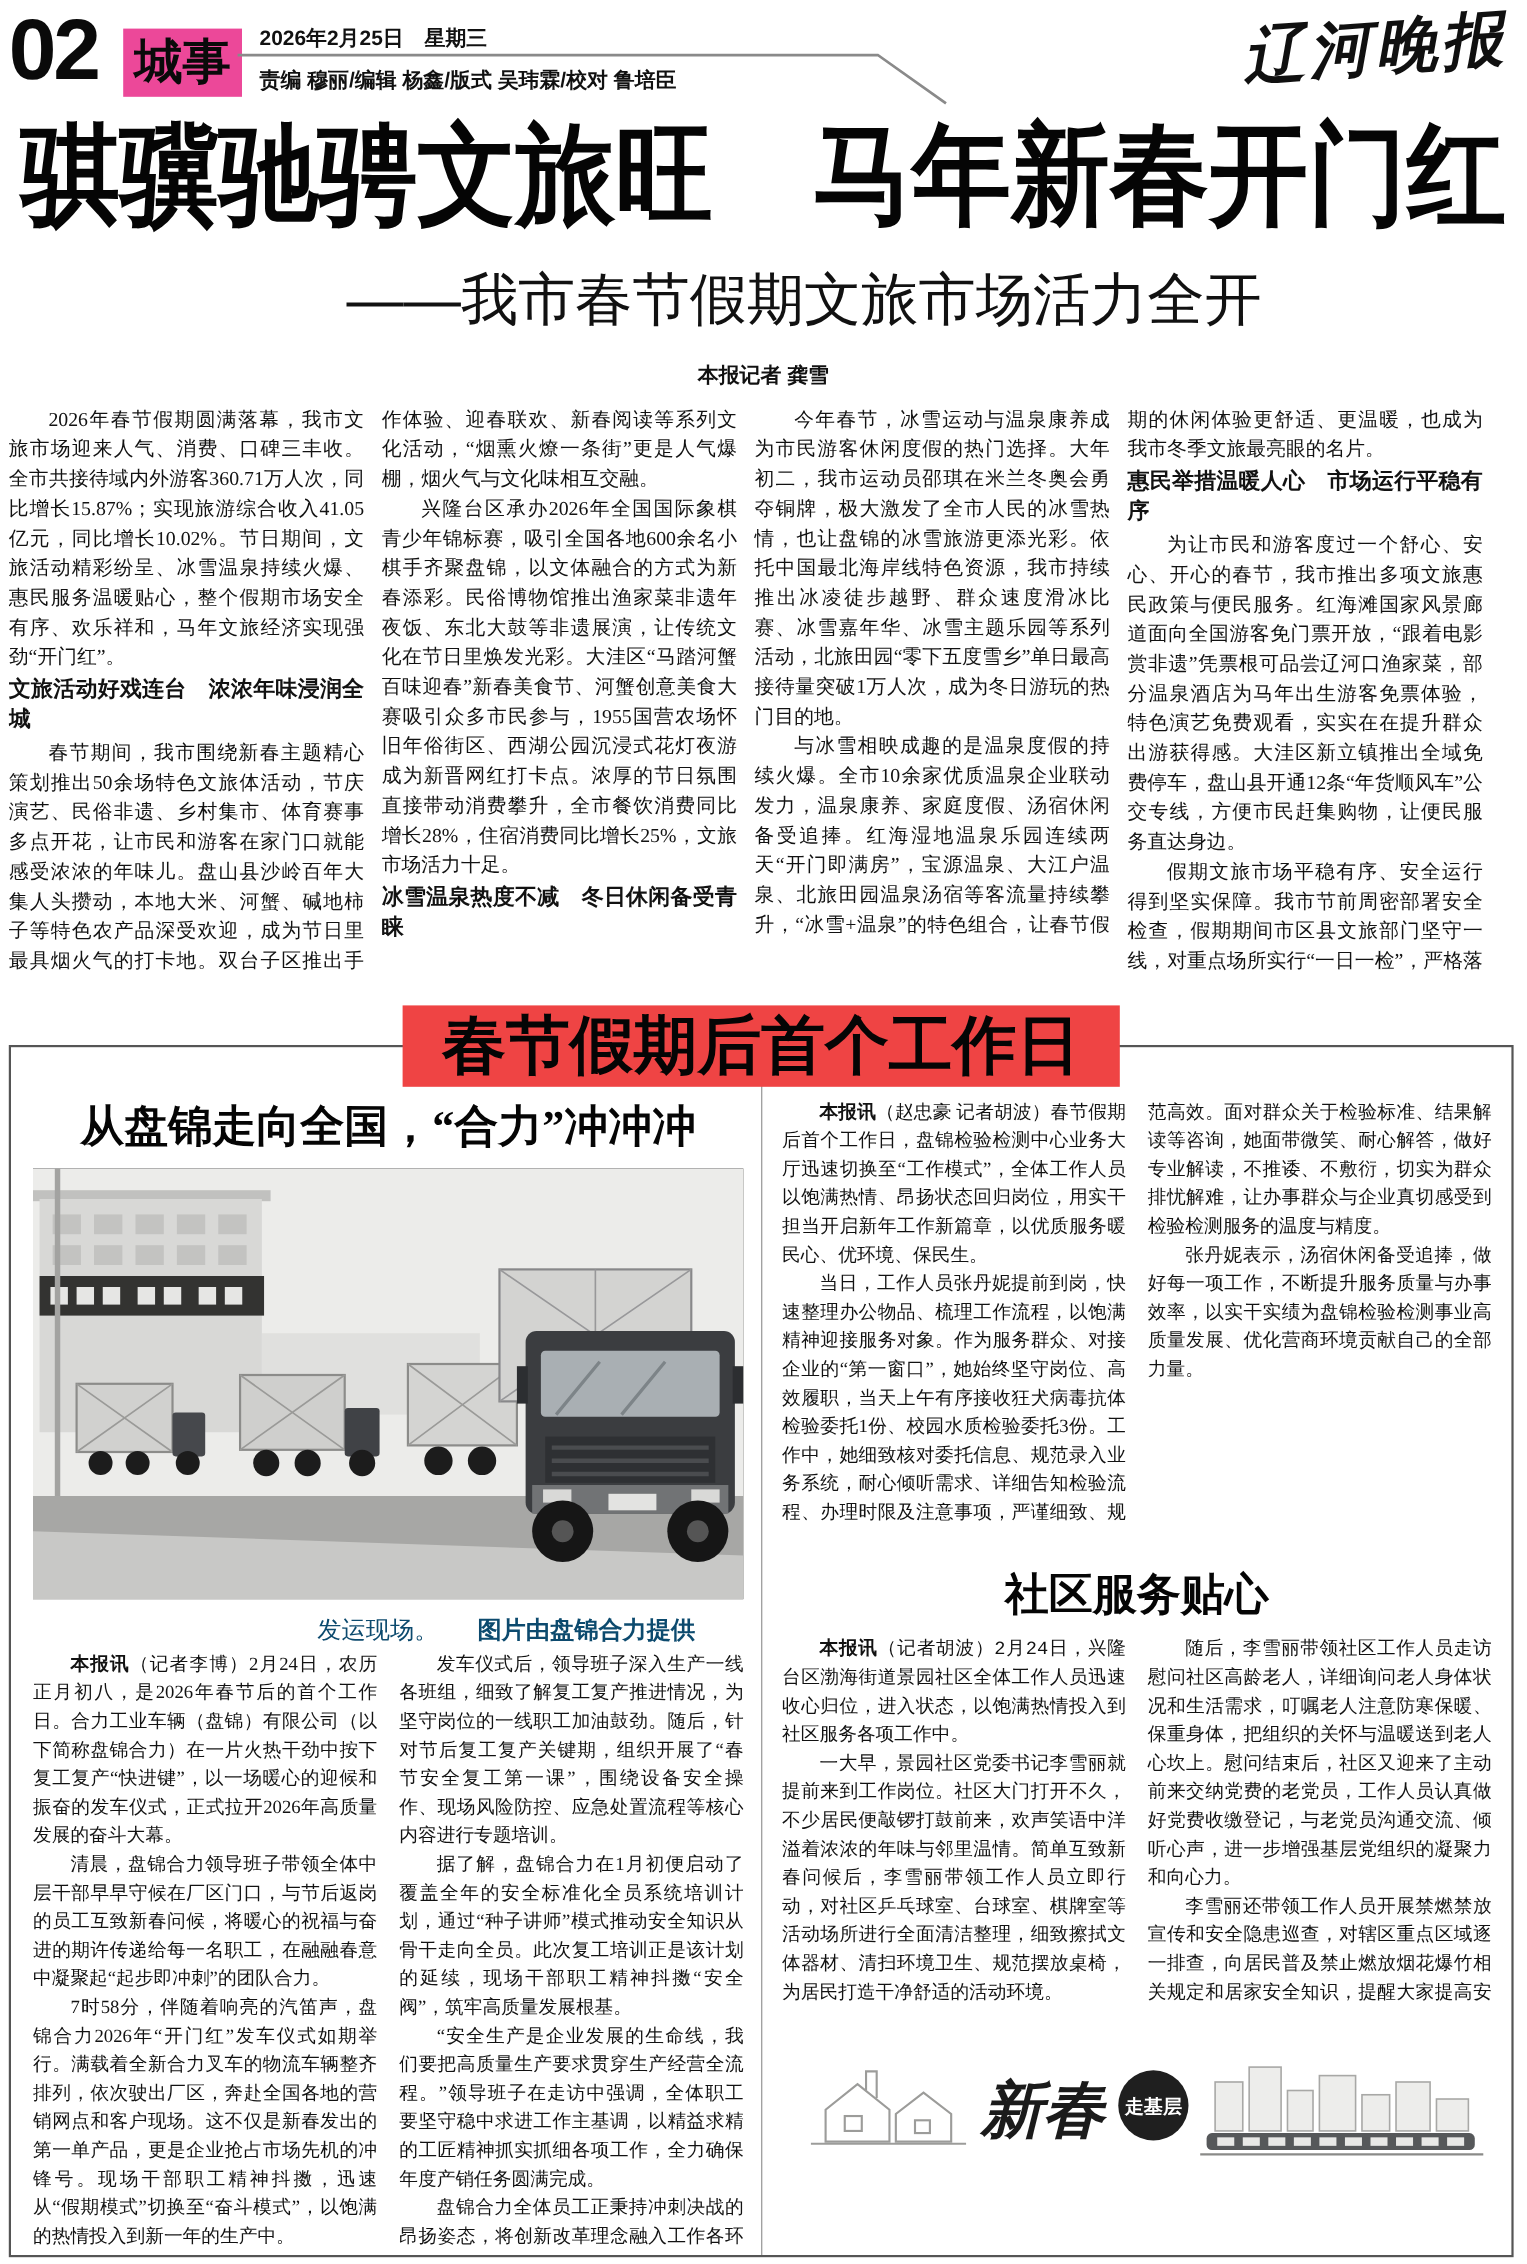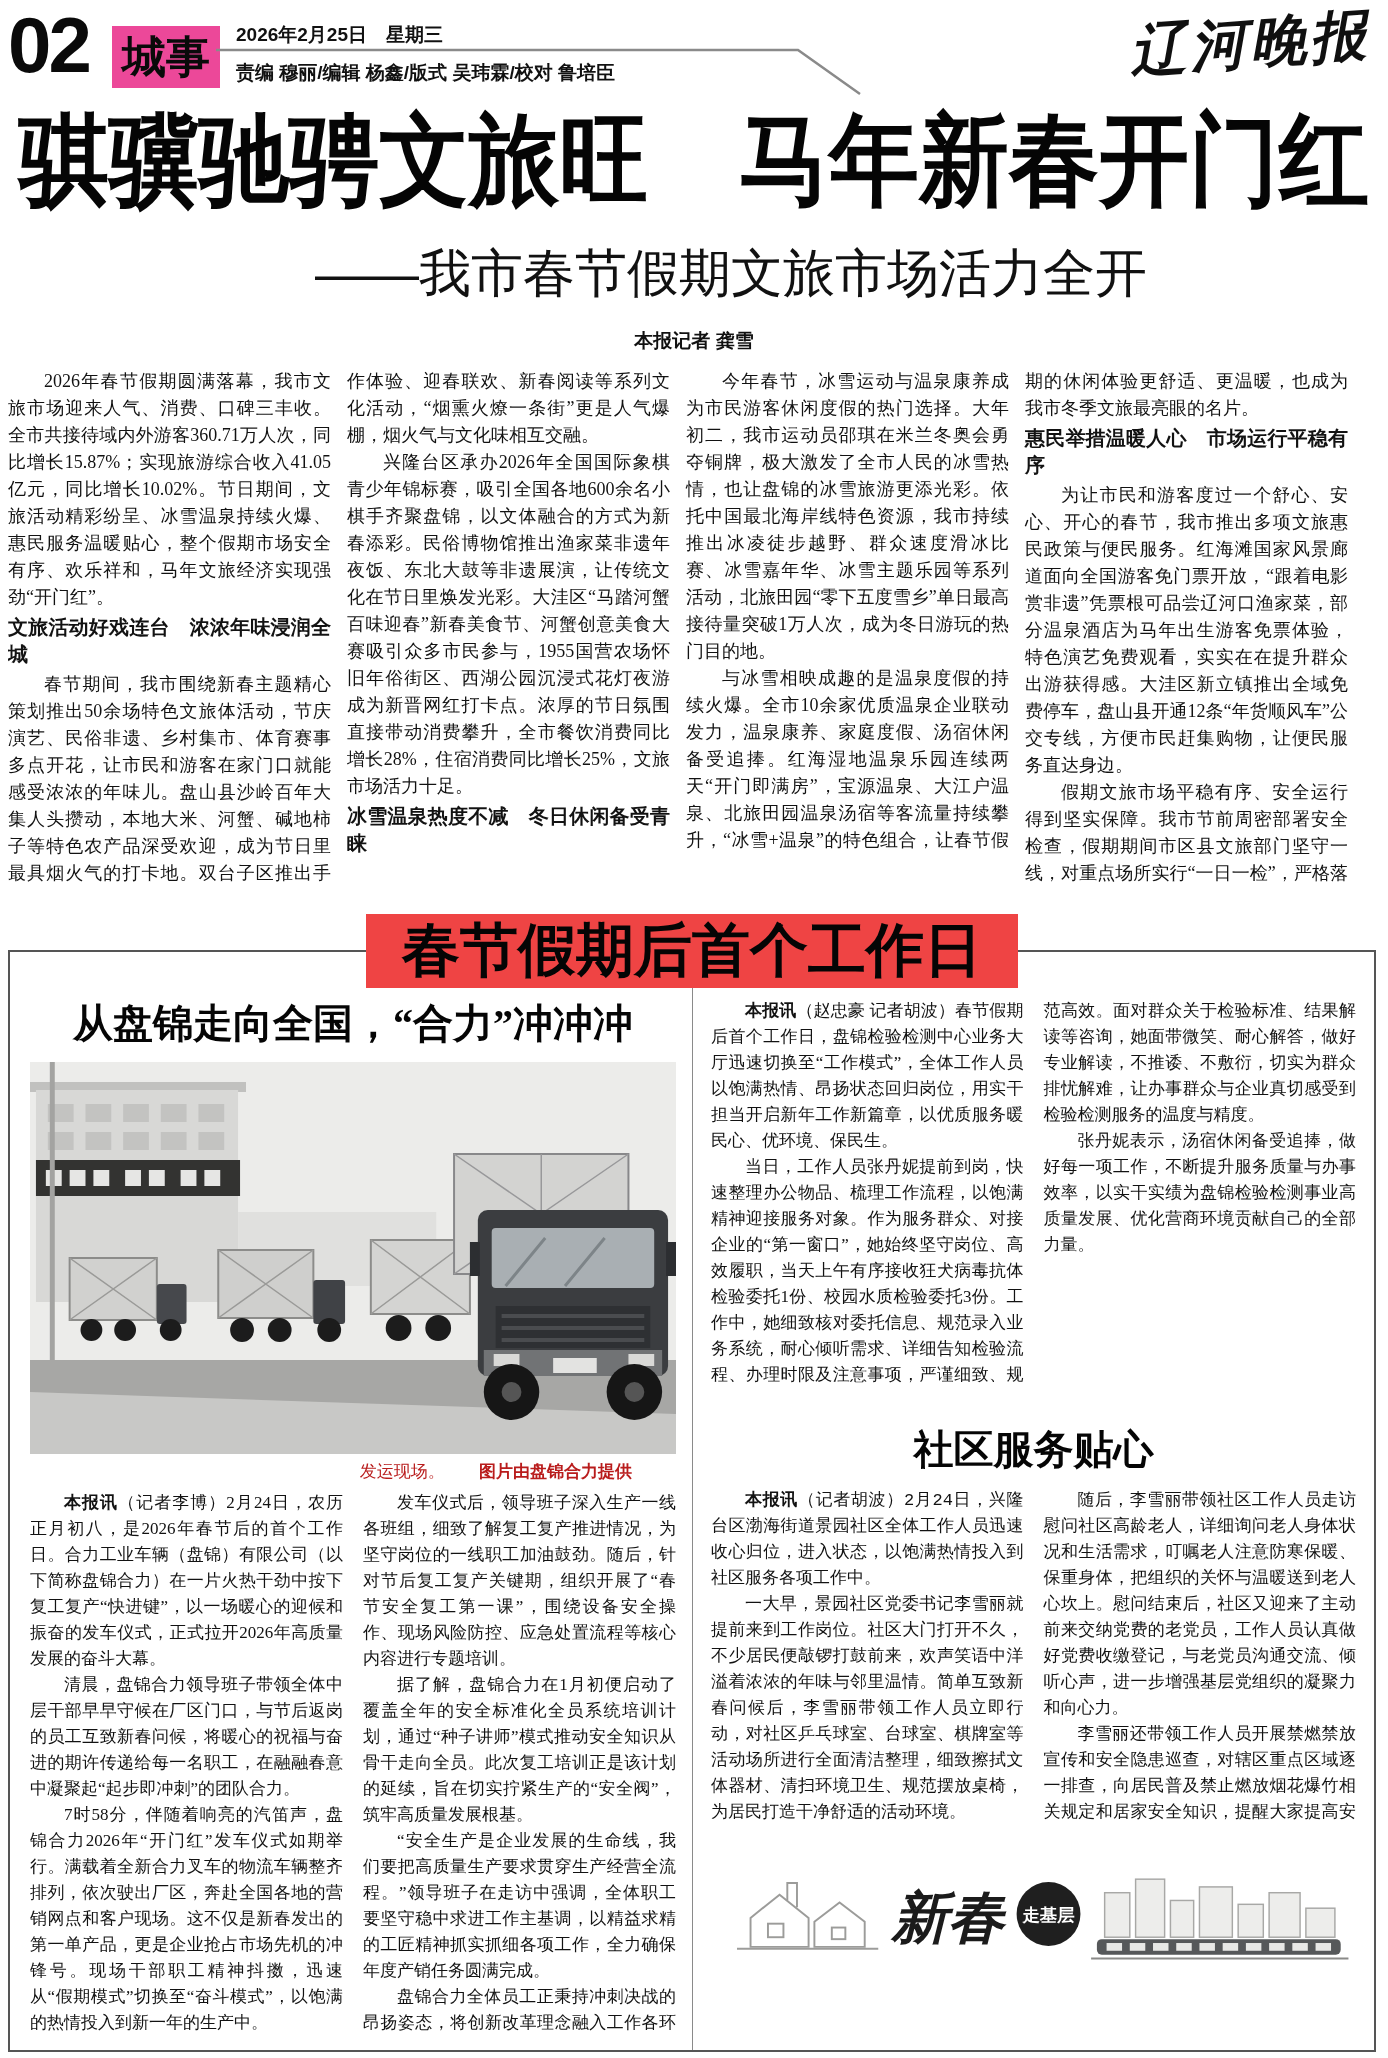--- a/index.html
+++ b/index.html
@@ -82,21 +82,21 @@
   .box-inner{display:flex;height:100%;}
   .left-half{width:50%;box-sizing:border-box;padding:46px 16px 8px 20px;position:relative;overflow:hidden;}
   .right-half{width:50%;box-sizing:border-box;border-left:1px solid #8a8a8a;padding:46px 18px 8px 18px;overflow:hidden;}
   .art-headline{
     margin:0 0 12px;text-align:center;white-space:nowrap;
     font-family:"Liberation Serif","DejaVu Serif",serif;
     font-weight:700;font-size:40px;line-height:52px;color:#050505;
   }
   .photo-wrap{width:100%;height:392px;overflow:hidden;background:#e9e9e7;}
   .caption{
-    text-align:right;font-size:17px;line-height:24px;padding:6px 44px 6px 0;color:#b91c1c;
+    text-align:right;font-size:22px;line-height:24px;padding:16px 44px 6px 0;color:#0c4a6e;
   }
   .caption .credit{
     font-family:"Liberation Sans","DejaVu Sans",sans-serif;font-weight:700;margin-left:30px;
   }
   .cols2{
     column-count:2;column-gap:20px;column-fill:auto;
     font-size:17px;line-height:26px;text-align:justify;overflow:hidden;
   }
   .heli-cols{height:548px;}
   .win-cols{height:396px;}
@@ -228,21 +228,21 @@
         <div class="caption" data-name="photo-caption">
           <span data-name="caption-text">发运现场。</span>
           <span class="credit" data-name="caption-credit">图片由盘锦合力提供</span>
         </div>
 
         <div class="cols2 heli-cols" data-name="heli-article-body">
             <p class="para" data-name="body-paragraph"><b data-name="dateline-lead">本报讯</b>（记者李博）2月24日，农历正月初八，是2026年春节后的首个工作日。合力工业车辆（盘锦）有限公司（以下简称盘锦合力）在一片火热干劲中按下复工复产“快进键”，以一场暖心的迎候和振奋的发车仪式，正式拉开2026年高质量发展的奋斗大幕。</p>
             <p class="para" data-name="body-paragraph">清晨，盘锦合力领导班子带领全体中层干部早早守候在厂区门口，与节后返岗的员工互致新春问候，将暖心的祝福与奋进的期许传递给每一名职工，在融融春意中凝聚起“起步即冲刺”的团队合力。</p>
             <p class="para" data-name="body-paragraph">7时58分，伴随着响亮的汽笛声，盘锦合力2026年“开门红”发车仪式如期举行。满载着全新合力叉车的物流车辆整齐排列，依次驶出厂区，奔赴全国各地的营销网点和客户现场。这不仅是新春发出的第一单产品，更是企业抢占市场先机的冲锋号。现场干部职工精神抖擞，迅速从“假期模式”切换至“奋斗模式”，以饱满的热情投入到新一年的生产中。</p>
             <p class="para" data-name="body-paragraph">发车仪式后，领导班子深入生产一线各班组，细致了解复工复产推进情况，为坚守岗位的一线职工加油鼓劲。随后，针对节后复工复产关键期，组织开展了“春节安全复工第一课”，围绕设备安全操作、现场风险防控、应急处置流程等核心内容进行专题培训。</p>
-            <p class="para" data-name="body-paragraph">据了解，盘锦合力在1月初便启动了覆盖全年的安全标准化全员系统培训计划，通过“种子讲师”模式推动安全知识从骨干走向全员。此次复工培训正是该计划的延续，旨在切实拧紧生产的“安全阀”，筑牢高质量发展根基。</p>
+            <p class="para" data-name="body-paragraph">据了解，盘锦合力在1月初便启动了覆盖全年的安全标准化全员系统培训计划，通过“种子讲师”模式推动安全知识从骨干走向全员。此次复工培训正是该计划的延续，现场干部职工精神抖擞“安全阀”，筑牢高质量发展根基。</p>
             <p class="para" data-name="body-paragraph">“安全生产是企业发展的生命线，我们要把高质量生产要求贯穿生产经营全流程。”领导班子在走访中强调，全体职工要坚守稳中求进工作主基调，以精益求精的工匠精神抓实抓细各项工作，全力确保年度产销任务圆满完成。</p>
             <p class="para" data-name="body-paragraph">盘锦合力全体员工正秉持冲刺决战的昂扬姿态，将创新改革理念融入工作各环节，凝心聚力实干笃行，全力攻坚新产业、新业态、新模式，奋力夺取2026年首季“开门红”，为盘锦地方经济发展和集团产业升级书写崭新篇章。</p>
           </div>
       </div>
 
       <div class="right-half" data-name="right-articles-column">
         <div class="cols2 win-cols" data-name="window-service-body">
             <p class="para" data-name="body-paragraph"><b data-name="dateline-lead">本报讯</b>（赵忠豪 记者胡波）春节假期后首个工作日，盘锦检验检测中心业务大厅迅速切换至“工作模式”，全体工作人员以饱满热情、昂扬状态回归岗位，用实干担当开启新年工作新篇章，以优质服务暖民心、优环境、保民生。</p>
             <p class="para" data-name="body-paragraph">当日，工作人员张丹妮提前到岗，快速整理办公物品、梳理工作流程，以饱满精神迎接服务对象。作为服务群众、对接企业的“第一窗口”，她始终坚守岗位、高效履职，当天上午有序接收狂犬病毒抗体检验委托1份、校园水质检验委托3份。工作中，她细致核对委托信息、规范录入业务系统，耐心倾听需求、详细告知检验流程、办理时限及注意事项，严谨细致、规范高效。面对群众关于检验标准、结果解读等咨询，她面带微笑、耐心解答，做好专业解读，不推诿、不敷衍，切实为群众排忧解难，让办事群众与企业真切感受到检验检测服务的温度与精度。</p>
             <p class="para" data-name="body-paragraph">张丹妮表示，汤宿休闲备受追捧，做好每一项工作，不断提升服务质量与办事效率，以实干实绩为盘锦检验检测事业高质量发展、优化营商环境贡献自己的全部力量。</p>

